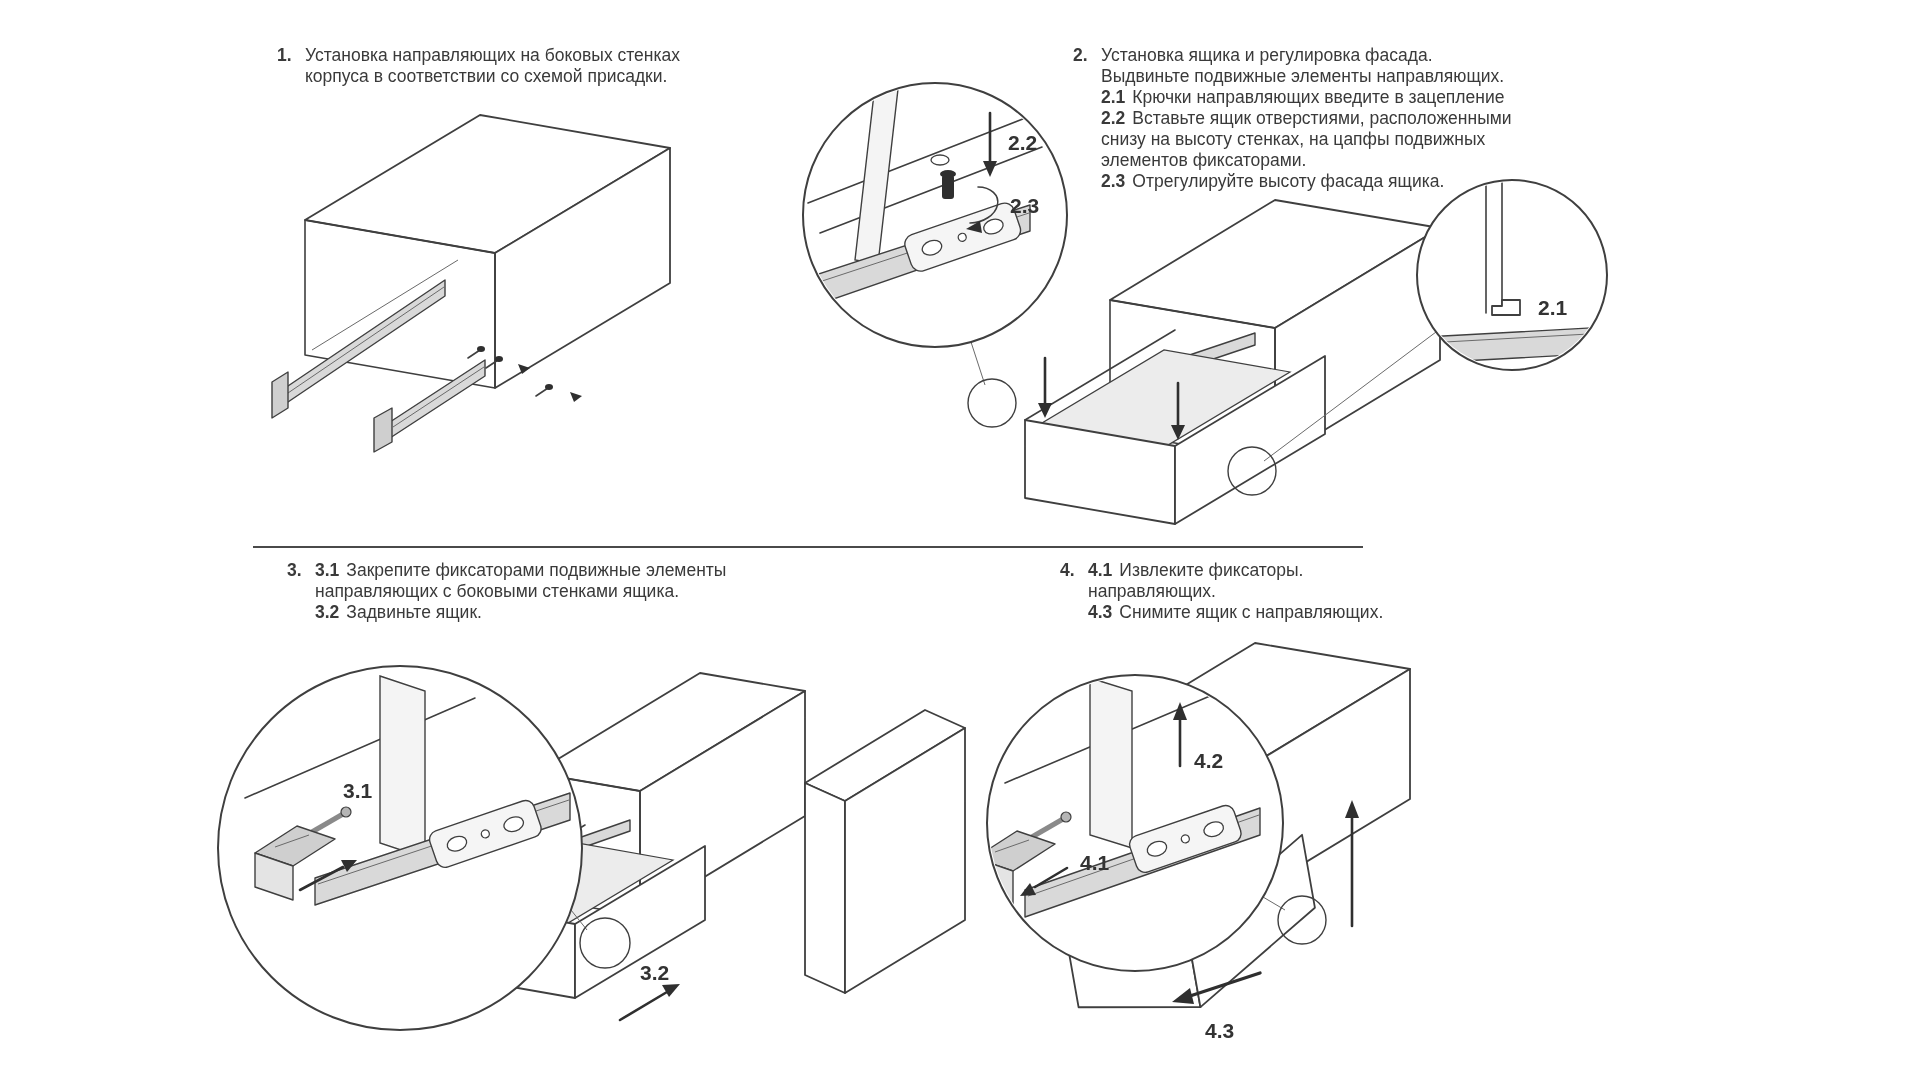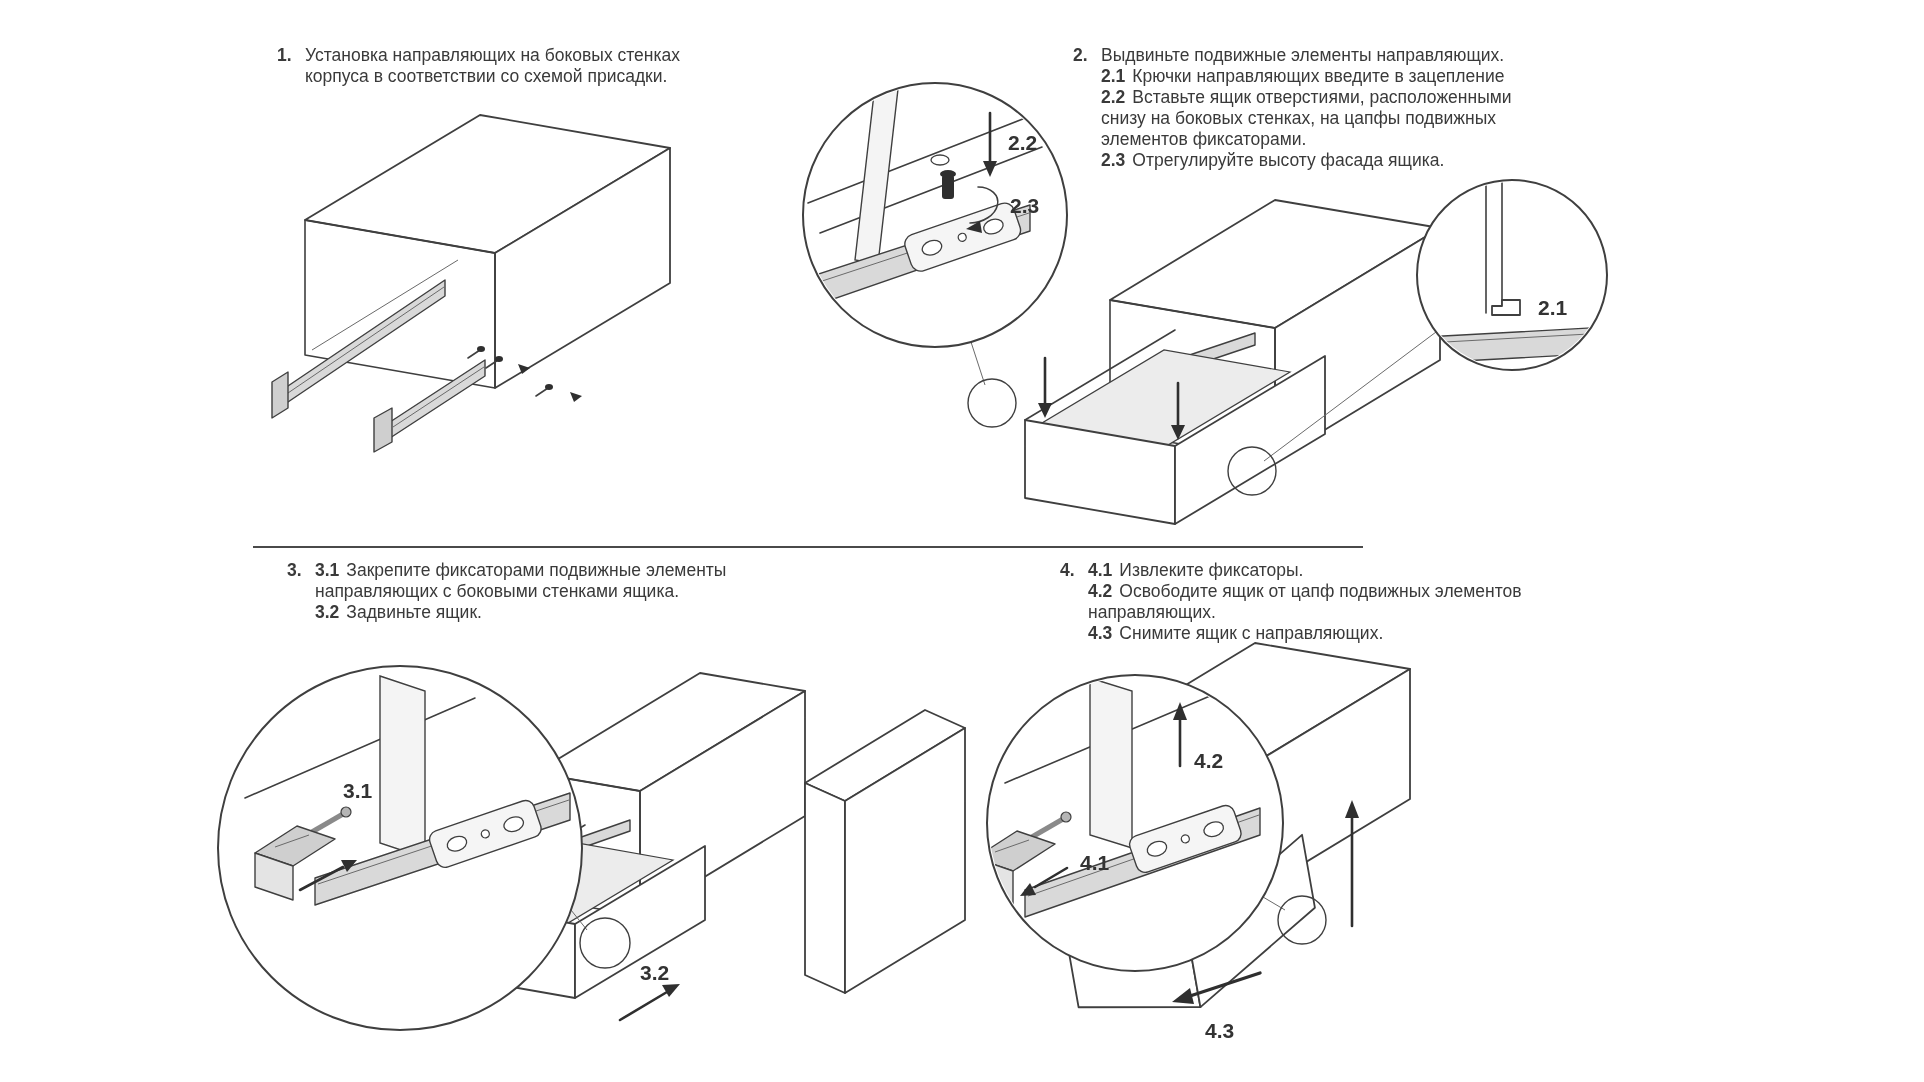--- a/index.html
+++ b/index.html
@@ -37,45 +37,45 @@
     <div class="step-num">1.</div>
     <div>
         <div class="tline">Установка направляющих на боковых стенках</div>
         <div class="tline">корпуса в соответствии со схемой присадки.</div>
       </div>
   </div>
 
   <div class="step" style="left:1073px;top:45px;">
     <div class="step-num">2.</div>
     <div>
+        <div class="tline">Установка ящика и регулировка фасада.</div>
         <div class="tline">Выдвиньте подвижные элементы направляющих.</div>
         <div class="tline"><b>2.1</b>Крючки направляющих введите в зацепление</div>
         <div class="tline"><b>2.2</b>Вставьте ящик отверстиями, расположенными</div>
-        <div class="tline">снизу на боковых стенках, на цапфы подвижных</div>
+        <div class="tline">снизу на высоту стенках, на цапфы подвижных</div>
         <div class="tline">элементов фиксаторами.</div>
         <div class="tline"><b>2.3</b>Отрегулируйте высоту фасада ящика.</div>
       </div>
   </div>
 
   <div id="divider"></div>
 
   <div class="step" style="left:287px;top:560px;">
     <div class="step-num">3.</div>
     <div>
         <div class="tline"><b>3.1</b>Закрепите фиксаторами подвижные элементы</div>
         <div class="tline">направляющих с боковыми стенками ящика.</div>
         <div class="tline"><b>3.2</b>Задвиньте ящик.</div>
       </div>
   </div>
 
   <div class="step" style="left:1060px;top:560px;">
     <div class="step-num">4.</div>
     <div>
         <div class="tline"><b>4.1</b>Извлеките фиксаторы.</div>
-        <div class="tline"><b>4.2</b>Освободите ящик от цапф подвижных элементов</div>
         <div class="tline">направляющих.</div>
         <div class="tline"><b>4.3</b>Снимите ящик с направляющих.</div>
       </div>
   </div>
 
   <svg style="left:230px;top:100px;" width="450" height="370" viewBox="0 0 450 370">
     <g>
       <polygon class="face" points="75,120 250,15 440,48 265,153"></polygon>
       <polygon class="face" points="265,153 440,48 440,183 265,288"></polygon>
       <polygon class="ln" points="75,120 265,153 265,288 75,255" fill="#ffffff"></polygon>

